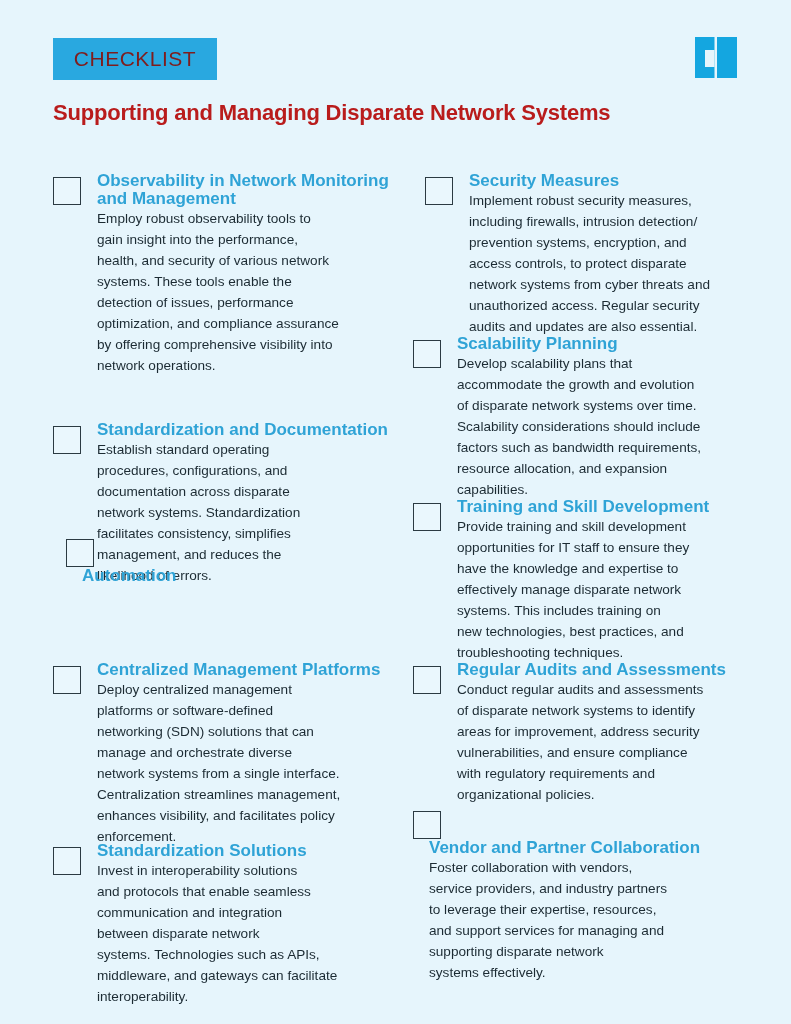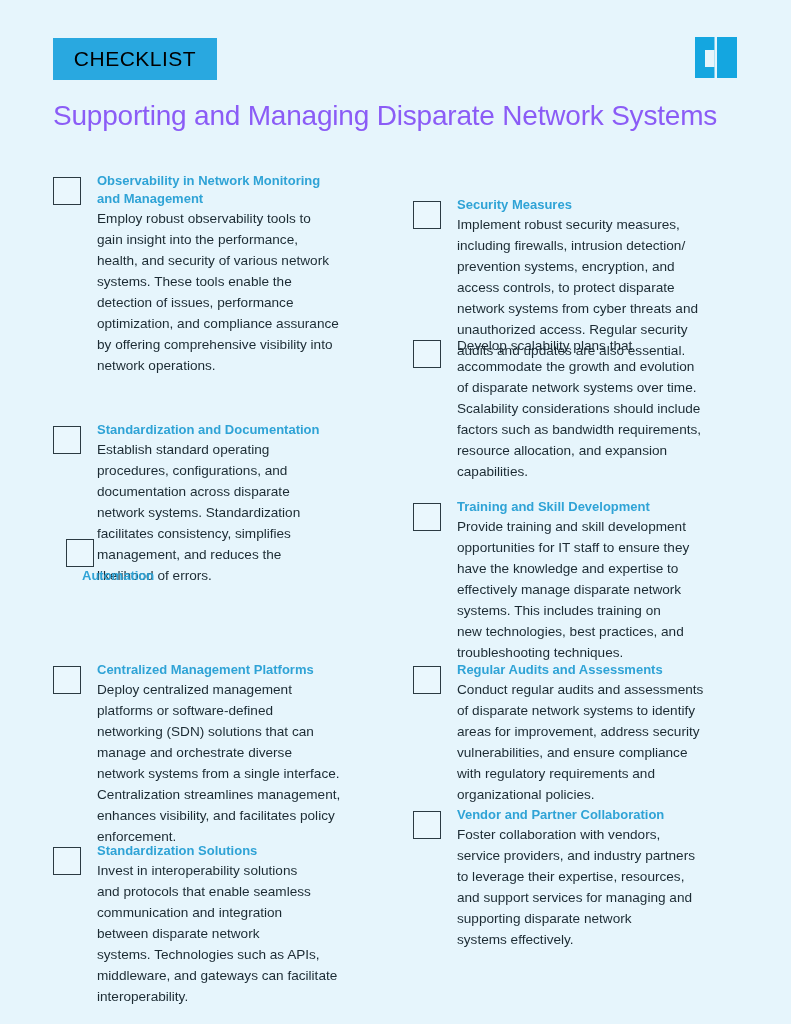--- a/index.html
+++ b/index.html
@@ -15,44 +15,44 @@
       font-family: "Liberation Sans", sans-serif;
       color: #1c2b33;
     }
     .badge {
       position: absolute;
       left: 53px;
       top: 38px;
       width: 164px;
       height: 42px;
       background: #29a8e0;
-      color: #000000;
+      color: #7f1d1d;
       font-family: "Liberation Sans", sans-serif;
       font-size: 21px;
       letter-spacing: 0.5px;
       display: flex;
       align-items: center;
       justify-content: center;
       box-sizing: border-box;
     }
     .logo {
       position: absolute;
       left: 695px;
       top: 37px;
       width: 42px;
       height: 41px;
     }
     .title {
       position: absolute;
       left: 53px;
       top: 100px;
       margin: 0;
-      font-size: 28px;
-      font-weight: normal;
-      color: #8b5cf6;
+      font-size: 22px;
+      font-weight: bold;
+      color: #b91c1c;
       letter-spacing: -0.2px;
       white-space: nowrap;
     }
     .item {
       position: absolute;
       display: flex;
     }
     .checkbox {
       width: 28px;
       height: 28px;
@@ -60,21 +60,21 @@
       background: #eaf7fd;
       box-sizing: border-box;
       margin-top: 5px;
       flex: 0 0 auto;
       cursor: pointer;
     }
     .item-body {
       margin-left: 16px;
     }
     .item-title {
-      font-size: 13px;
+      font-size: 17px;
       font-weight: bold;
       color: #2fa3d6;
       line-height: 18px;
       margin: 0;
     }
     .item-desc {
       font-size: 13.6px;
       line-height: 21px;
       color: #1c2b33;
       margin: 0;
@@ -157,37 +157,38 @@
     <p class="item-desc">Invest in interoperability solutions
 and protocols that enable seamless
 communication and integration
 between disparate network
 systems. Technologies such as APIs,
 middleware, and gateways can facilitate
 interoperability.</p>
   </div>
 </div>
 
-<div class="item" style="left:413px; top:172px;margin-top:24px;">
+<div class="item" style="left:425px; top:172px;">
   <div class="checkbox"></div>
   <div class="item-body">
     <p class="item-title">Security Measures</p>
     <p class="item-desc">Implement robust security measures,
 including firewalls, intrusion detection/
 prevention systems, encryption, and
 access controls, to protect disparate
 network systems from cyber threats and
 unauthorized access. Regular security
 audits and updates are also essential.</p>
   </div>
 </div>
 
 <div class="item" style="left:413px; top:335px;">
   <div class="checkbox"></div>
   <div class="item-body">
+    <p class="item-title">Scalability Planning</p>
     <p class="item-desc">Develop scalability plans that
 accommodate the growth and evolution
 of disparate network systems over time.
 Scalability considerations should include
 factors such as bandwidth requirements,
 resource allocation, and expansion
 capabilities.</p>
   </div>
 </div>
 
@@ -211,21 +212,21 @@
     <p class="item-title">Regular Audits and Assessments</p>
     <p class="item-desc">Conduct regular audits and assessments
 of disparate network systems to identify
 areas for improvement, address security
 vulnerabilities, and ensure compliance
 with regulatory requirements and
 organizational policies.</p>
   </div>
 </div>
 
-<div class="item" style="left:413px; top:806px;">
+<div class="item" style="left:413px; top:806px;flex-direction:column;">
   <div class="checkbox"></div>
   <div class="item-body">
     <p class="item-title">Vendor and Partner Collaboration</p>
     <p class="item-desc">Foster collaboration with vendors,
 service providers, and industry partners
 to leverage their expertise, resources,
 and support services for managing and
 supporting disparate network
 systems effectively.</p>
   </div>

